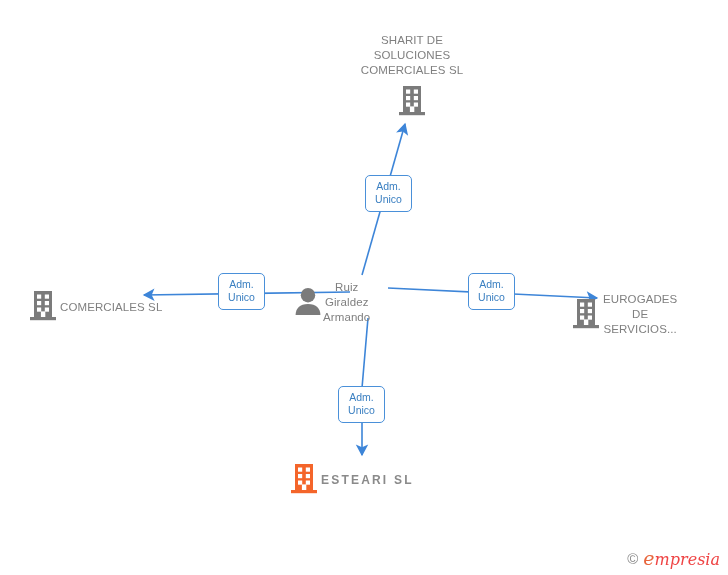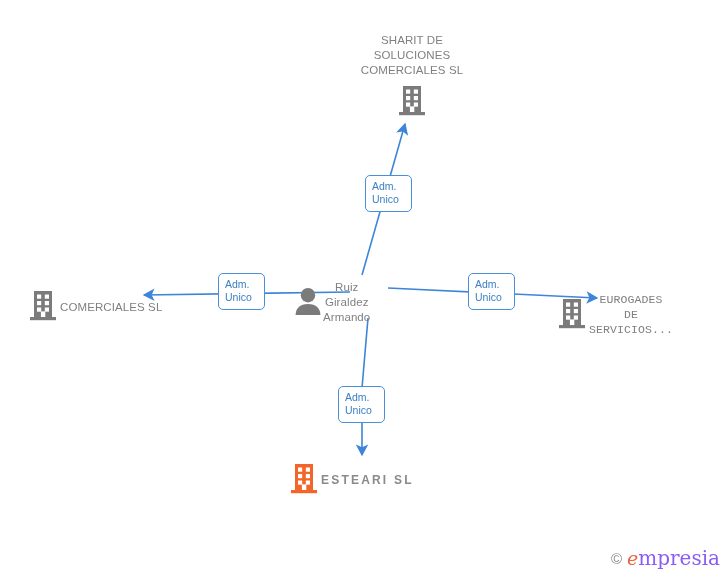--- a/index.html
+++ b/index.html
@@ -66,21 +66,21 @@
   
   .rel-label {
     position: absolute;
     box-sizing: border-box;
     border: 1px solid #4a90d9;
     border-radius: 5px;
     background: #ffffff;
     color: #3a7fc1;
     font-size: 10.5px;
     line-height: 13px;
-    text-align: left;
+    text-align: center;
     padding: 4px 6px 5px 6px;
     white-space: pre-line;
   }
 </style>
 </head>
 <body>
 
 <div id="graph">
 
   <svg id="edge-layer" viewBox="0 0 728 575" width="728" height="575">
@@ -149,21 +149,21 @@
         <rect x="11" y="13" width="4.2" height="4.2" fill="#ffffff"></rect>
         <rect x="18.8" y="13" width="4.2" height="4.2" fill="#ffffff"></rect>
         <rect x="11" y="19.5" width="4.2" height="4.2" fill="#ffffff"></rect>
         <rect x="18.8" y="19.5" width="4.2" height="4.2" fill="#ffffff"></rect>
         <rect x="14.9" y="23.4" width="4.4" height="5.6" fill="#ffffff"></rect>
       </svg>
     </span>
     <span class="node-label">COMERCIALES SL</span>
   </div>
 
-  <div class="node" style="left:630px; top:288px;font-family:Liberation Mono, monospace;">
+  <div class="node" style="left:644px; top:288px;">
     <span class="icon">
       <svg width="34" height="34" viewBox="0 0 34 34" aria-hidden="true">
         <rect x="8" y="3" width="18" height="26" fill="#7b7b7b"></rect>
         <rect x="4" y="29" width="26" height="3.2" fill="#7b7b7b"></rect>
         <rect x="11" y="6.5" width="4.2" height="4.2" fill="#ffffff"></rect>
         <rect x="18.8" y="6.5" width="4.2" height="4.2" fill="#ffffff"></rect>
         <rect x="11" y="13" width="4.2" height="4.2" fill="#ffffff"></rect>
         <rect x="18.8" y="13" width="4.2" height="4.2" fill="#ffffff"></rect>
         <rect x="11" y="19.5" width="4.2" height="4.2" fill="#ffffff"></rect>
         <rect x="18.8" y="19.5" width="4.2" height="4.2" fill="#ffffff"></rect>
@@ -200,17 +200,17 @@
       </svg>
     </span>
     <span class="node-label">Ruiz
 Giraldez
 Armando</span>
   </div>
 
   <div style="position:absolute; right:8px; bottom:7px; display:flex; align-items:center; gap:5px;">
     <span style="font-size:15px; color:#8a8a8a; line-height:1;">©</span>
     <span style="line-height:1; white-space:nowrap;">
-      <span style="font-family:'DejaVu Serif', serif; font-style:italic; font-size:19px; color:#e8663c;">e</span><span style="font-family:'DejaVu Serif', serif; font-size:20px; color:#8b5cf6;">mpresia</span>
+      <span style="font-family:'DejaVu Serif', serif; font-style:italic; font-size:19px; color:#e8663c;">e</span><span style="font-family:'DejaVu Serif', serif; font-style:italic; font-size:16px; color:#ef4444;">mpresia</span>
     </span>
   </div>
 
 </div>
 
 </body></html>

